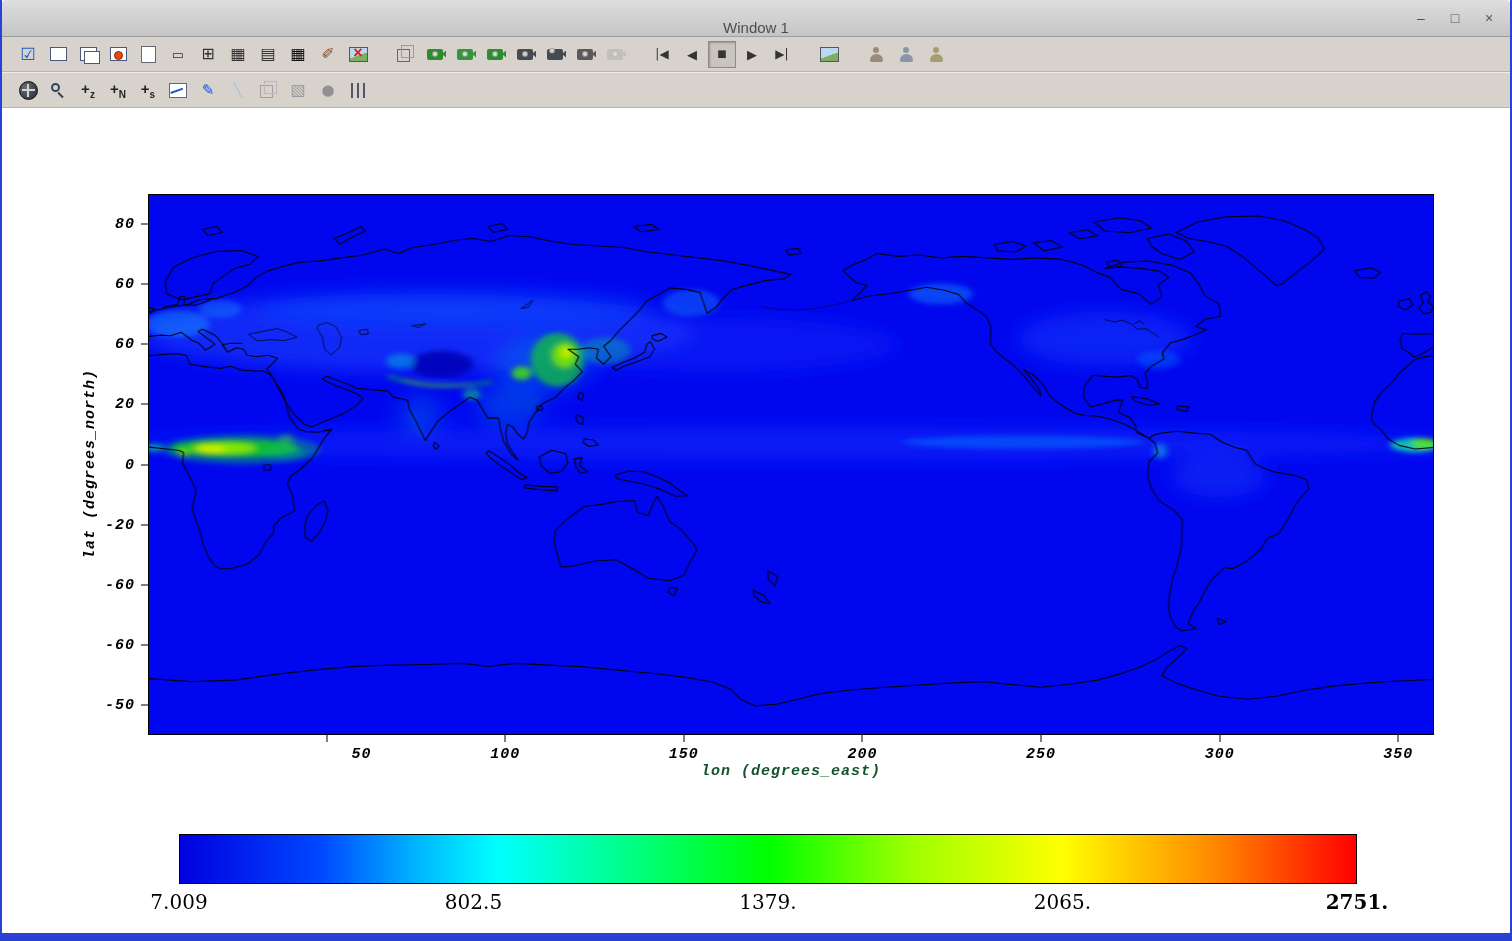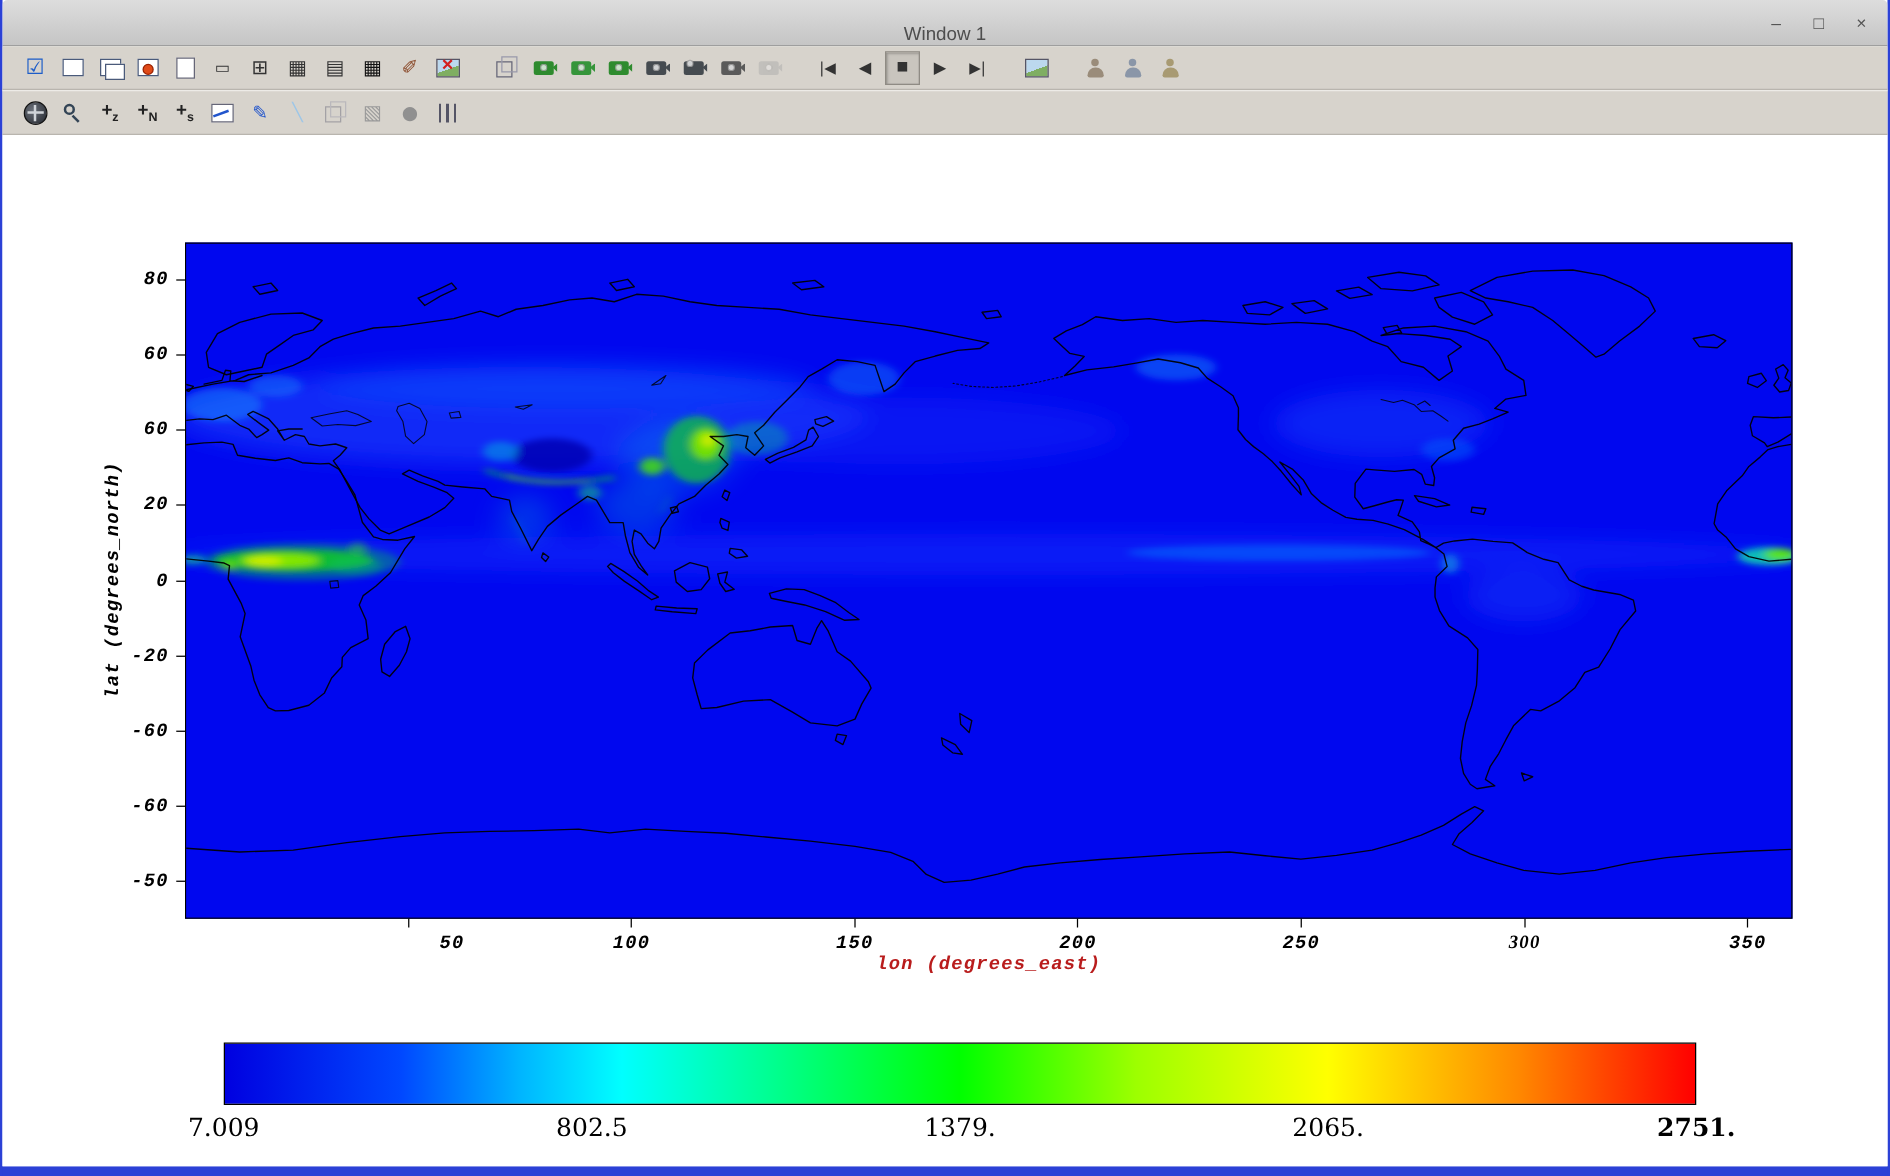--- a/index.html
+++ b/index.html
@@ -53,21 +53,21 @@
   #map{position:absolute;inset:0;width:100%;height:100%;display:block}
   #map path,#map ellipse,#map circle{vector-effect:non-scaling-stroke}
   .coast{fill:none;stroke:#000;stroke-width:1.1px;stroke-linejoin:round;stroke-linecap:round;opacity:.92}
   .coast.thin{stroke-width:0.9px;opacity:.8}
   .yticks{position:absolute;left:92px;top:86px;width:54px;height:541px}
   .ytick-mark{position:absolute;right:0;width:7px;height:1px;background:#000;transform:translateY(-50%)}
   .ytick-label{position:absolute;right:13px;transform:translateY(-50%);font:italic bold 15px "Liberation Mono",monospace;letter-spacing:1px;color:#000}
   .xticks{position:absolute;left:146px;top:627px;width:1286px;height:42px}
   .xtick-mark{position:absolute;top:0;width:1px;height:7px;background:#000;transform:translateX(-50%)}
   .xtick-label{position:absolute;top:11px;transform:translateX(-50%);font:italic bold 15px "Liberation Mono",monospace;letter-spacing:1px;color:#000}
-  .xlabel{position:absolute;left:146px;top:655px;width:1286px;text-align:center;font:italic bold 15px "Liberation Mono",monospace;letter-spacing:1px;color:#b91c1c}
+  .xlabel{position:absolute;left:146px;top:655px;width:1286px;text-align:center;font:italic bold 15px "Liberation Mono",monospace;letter-spacing:1px;color:#14532d}
   .ylabel{position:absolute;left:80px;top:451px;transform-origin:0 0;transform:rotate(-90deg);white-space:nowrap;
     font:italic bold 15px "Liberation Mono",monospace;letter-spacing:1px;color:#000}
   .colorbar{position:absolute;left:177px;top:726px;width:1178px;height:50px;border:1px solid #000;box-sizing:border-box}
   .cb-labels{position:absolute;left:177px;top:782px;width:1178px;height:28px}
   .cb-label{position:absolute;top:0;transform:translateX(-50%);font-family:"DejaVu Serif",serif;font-size:20px;color:#000;white-space:nowrap}
 </style>
 </head>
 <body>
 
 <div class="window">
@@ -313,21 +313,21 @@
         <span class="xtick-label" style="left: 13.8889%; margin-left: 35px;">50</span>
         <i class="xtick-mark" style="left: 27.7778%;"></i>
         <span class="xtick-label" style="left: 27.7778%;">100</span>
         <i class="xtick-mark" style="left: 41.6667%;"></i>
         <span class="xtick-label" style="left: 41.6667%;">150</span>
         <i class="xtick-mark" style="left: 55.5556%;"></i>
         <span class="xtick-label" style="left: 55.5556%;">200</span>
         <i class="xtick-mark" style="left: 69.4444%;"></i>
         <span class="xtick-label" style="left: 69.4444%;">250</span>
         <i class="xtick-mark" style="left: 83.3333%;"></i>
-        <span class="xtick-label" style="left: 83.3333%; font-family: Liberation Serif, serif;">300</span>
+        <span class="xtick-label" style="left: 83.3333%;">300</span>
         <i class="xtick-mark" style="left: 97.2222%;"></i>
         <span class="xtick-label" style="left: 97.2222%;">350</span>
       </div>
     <div class="xlabel">lon (degrees_east)</div>
 
     <div class="colorbar" style="background: linear-gradient(to right, rgb(0, 0, 224) 0%, rgb(0, 72, 255) 12%, rgb(0, 180, 255) 20%, rgb(0, 255, 255) 27%, rgb(0, 255, 136) 38%, rgb(0, 255, 0) 50%, rgb(157, 255, 0) 62%, rgb(255, 255, 0) 75%, rgb(255, 136, 0) 88%, rgb(255, 0, 0) 100%);"></div>
     <div class="cb-labels">
         <span class="cb-label" style="left: 0%;">7.009</span>
         <span class="cb-label" style="left: 25%;">802.5</span>
         <span class="cb-label" style="left: 50%;">1379.</span>

